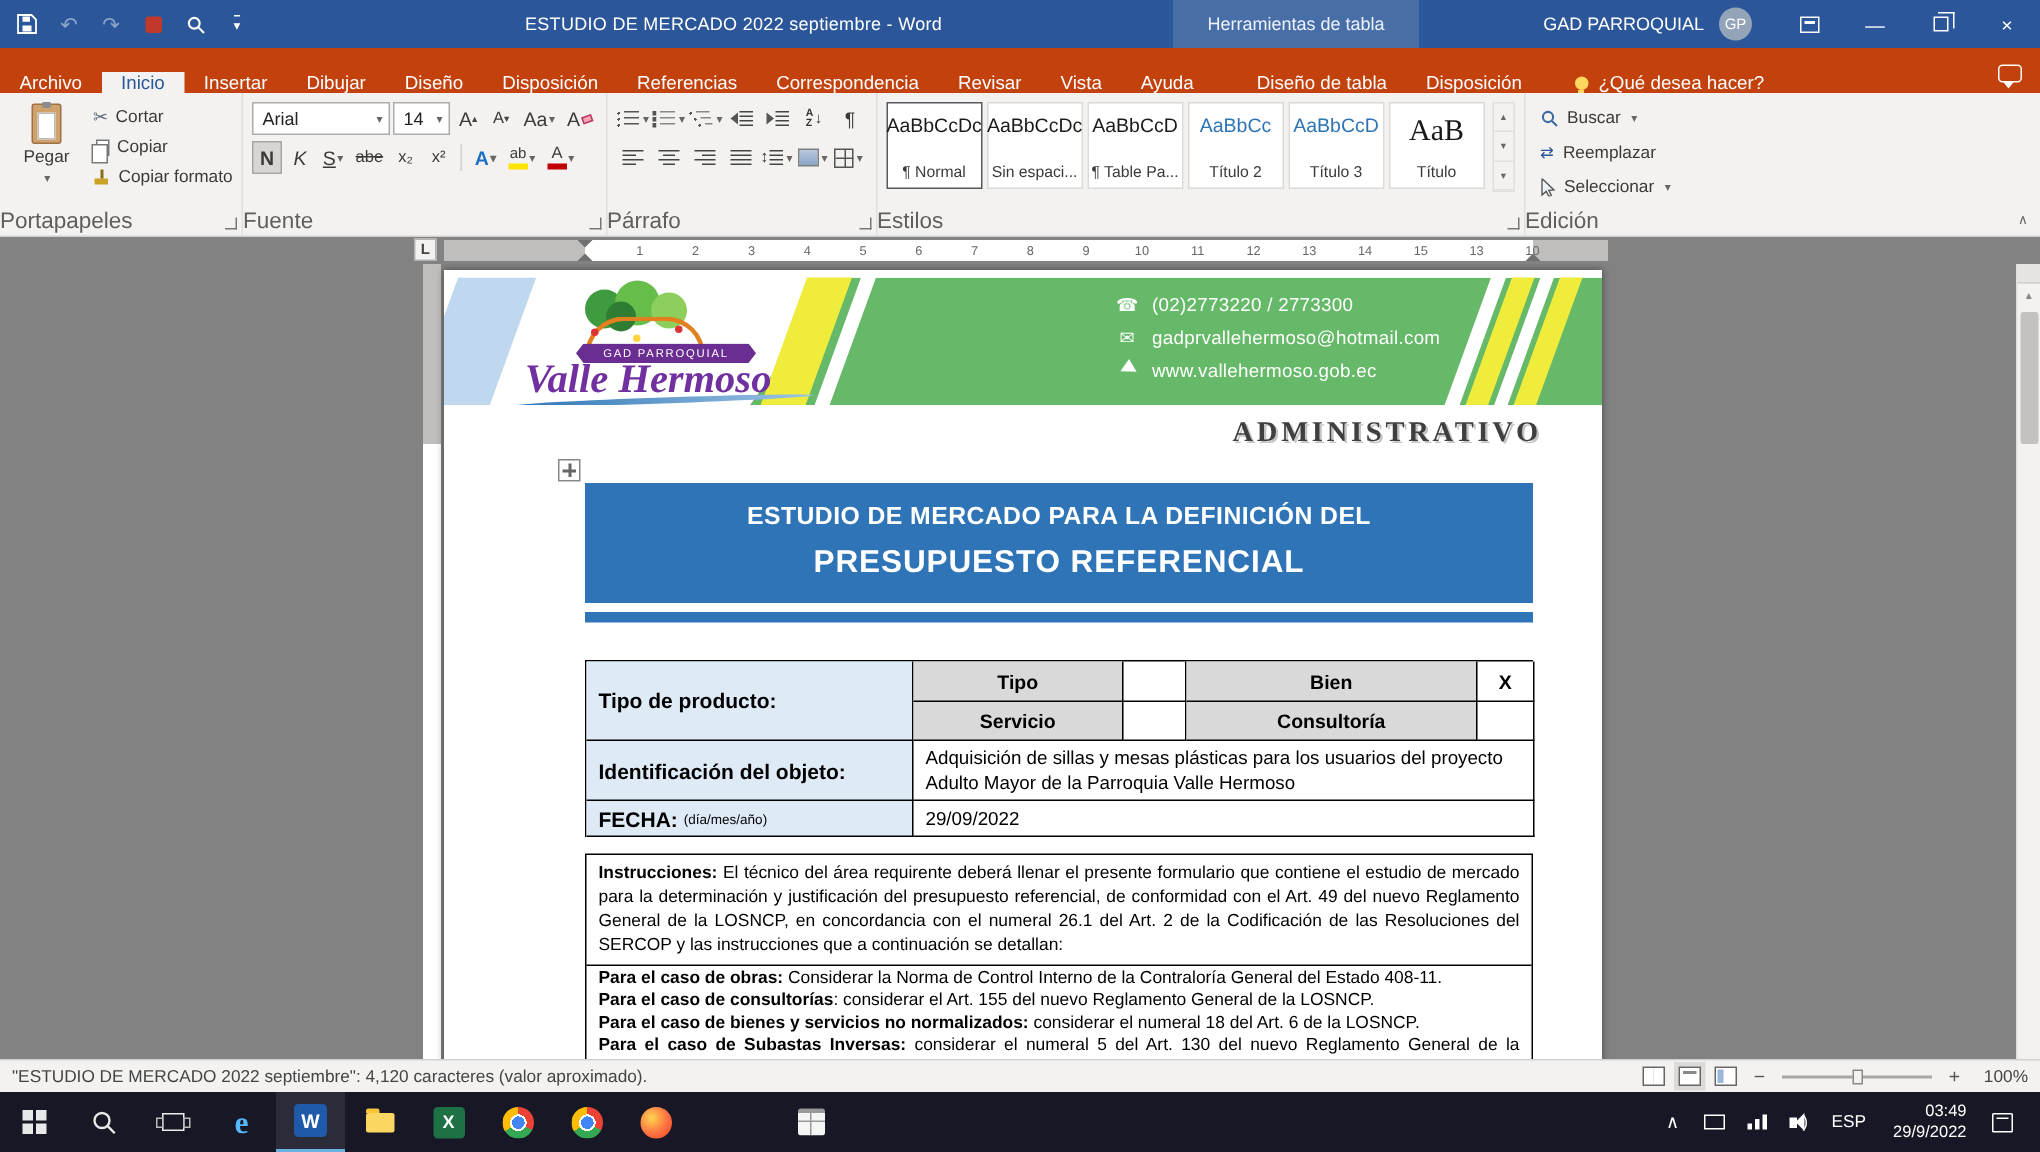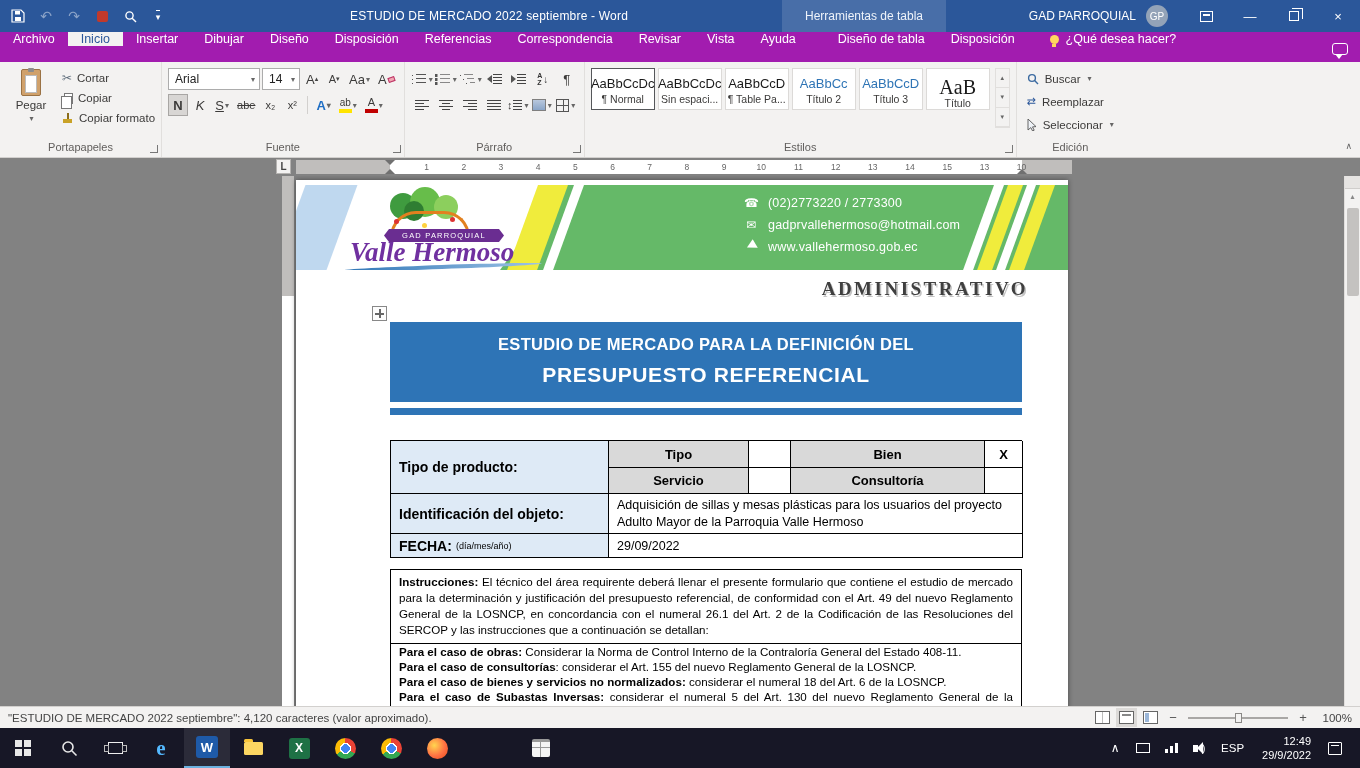--- a/index.html
+++ b/index.html
@@ -18,35 +18,35 @@
 .tb-right{margin-left:auto;display:flex;align-items:center;height:100%}
 .user-name{margin-right:10px}
 .avatar{width:22px;height:22px;border-radius:50%;background:#93a3b8;color:#fff;font-size:10px;display:flex;align-items:center;justify-content:center;margin-right:16px}
 .winbtn{width:44px;height:32px;display:flex;align-items:center;justify-content:center;font-size:13px}
 .rdo{width:13px;height:11px;border:1px solid #fff;position:relative}
 .rdo:after{content:"";position:absolute;left:2px;top:2px;right:2px;height:2px;background:#fff}
 .restore-box{width:10px;height:10px;border:1px solid #fff;position:relative}
 .restore-box:after{content:"";position:absolute;left:2px;top:-4px;width:10px;height:10px;border:1px solid #fff;border-bottom:none;border-left:none}
 
 
-.tabrow{flex:0 0 30px;background:#a21caf;display:flex;align-items:flex-start;color:#fff;position:relative}
+.tabrow{flex:0 0 30px;background:#c2410c;display:flex;align-items:flex-end;color:#fff;position:relative}
 .tab{padding:0 13px;font-size:12.5px;display:flex;align-items:center}
 .tab.active{background:#f3f2f1;color:#2b579a}
 .tab.ctx1{margin-left:16px}
 .tellme{display:flex;align-items:center;gap:7px;margin-left:22px;font-size:12.5px}
 .bulb{width:9px;height:9px;border-radius:50%;background:#ffd75e;position:relative;display:inline-block}
 .bulb:after{content:"";position:absolute;left:2.5px;bottom:-3px;width:4px;height:3px;background:#ffd75e}
 .bubble{position:absolute;right:12px;bottom:7px;width:16px;height:12px;border:1.5px solid #fff;border-radius:3px}
 .bubble:after{content:"";position:absolute;left:2px;bottom:-5px;border-left:4px solid transparent;border-right:4px solid transparent;border-top:5px solid #fff}
 
 
 .ribbon{flex:0 0 96px;background:#f3f2f1;display:flex;border-bottom:1px solid #d2d0ce;position:relative}
 .group{display:flex;flex-direction:column;border-right:1px solid #e1dfdd;position:relative}
 .gbody{flex:1;display:flex;padding:4px 6px 0}
-.glabel{height:17px;font-size:11px;color:#605e5c;text-align:center;line-height:15px}
+.glabel{height:17px;font-size:15px;color:#605e5c;line-height:15px}
 .launcher{position:absolute;right:3px;bottom:4px;width:8px;height:8px;border-right:1.4px solid #777;border-bottom:1.4px solid #777}
 .paste{width:50px;display:flex;flex-direction:column;align-items:center;gap:3px;padding-top:3px;font-size:11.5px;color:#3b3a39}
 .clipboard{width:20px;height:27px;background:#d0a16b;border:1px solid #9a7244;border-radius:2px;position:relative}
 .clipboard:before{content:"";position:absolute;left:3px;top:5px;right:3px;bottom:2px;background:#fff;border:1px solid #bbb}
 .clipboard:after{content:"";position:absolute;left:6px;top:-2px;width:6px;height:4px;background:#8c8c8c;border-radius:1px}
 .dd{font-size:8px;color:#666;margin-left:1px}
 .clip-col{display:flex;flex-direction:column;justify-content:flex-start;margin-left:6px;padding-top:2px}
 .sbtn{height:20px;display:flex;align-items:center;gap:5px;font-size:11.5px;color:#3b3a39;white-space:nowrap}
 .sicon{color:#5c6a79;font-size:12px}
 .copy-ic{width:9px;height:11px;border:1px solid #777;background:#fff;position:relative;margin-left:2px}
@@ -77,21 +77,21 @@
 .i-ul{width:16px;height:11px;background-repeat:no-repeat;display:inline-block;background-image:radial-gradient(circle,#555 40%,transparent 46%),radial-gradient(circle,#555 40%,transparent 46%),radial-gradient(circle,#555 40%,transparent 46%),linear-gradient(#555,#555),linear-gradient(#555,#555),linear-gradient(#555,#555);background-size:3px 3px,3px 3px,3px 3px,10px 1.4px,10px 1.4px,10px 1.4px;background-position:0 0,0 4px,0 8px,5px .8px,5px 4.8px,5px 8.8px}
 .i-ol{width:16px;height:11px;background-repeat:no-repeat;display:inline-block;background-image:linear-gradient(#555,#555),linear-gradient(#555,#555),linear-gradient(#555,#555),linear-gradient(#888,#888),linear-gradient(#888,#888),linear-gradient(#888,#888);background-size:2.5px 3px,2.5px 3px,2.5px 3px,10px 1.4px,10px 1.4px,10px 1.4px;background-position:0 0,0 4px,0 8px,5px .8px,5px 4.8px,5px 8.8px}
 .i-ml{width:17px;height:11px;background-repeat:no-repeat;display:inline-block;background-image:radial-gradient(circle,#555 40%,transparent 46%),radial-gradient(circle,#555 40%,transparent 46%),radial-gradient(circle,#555 40%,transparent 46%),linear-gradient(#888,#888),linear-gradient(#888,#888),linear-gradient(#888,#888);background-size:3px 3px,3px 3px,3px 3px,9px 1.4px,7px 1.4px,5px 1.4px;background-position:0 0,3px 4px,6px 8px,5px .8px,8px 4.8px,11px 8.8px}
 .tri-l{width:0;height:0;border-top:4px solid transparent;border-bottom:4px solid transparent;border-right:5px solid #555;display:inline-block}
 .tri-r{width:0;height:0;border-top:4px solid transparent;border-bottom:4px solid transparent;border-left:5px solid #555;display:inline-block}
 .az{display:inline-flex;flex-direction:column;font-size:7px;line-height:1;font-weight:700;color:#333}
 .sarr{font-size:10px;color:#333}
 .shade-ic{width:14px;height:12px;background:linear-gradient(#b9c8dd,#8aa5c8);border:1px solid #7f7f7f;display:inline-block}
 .grid-ic{width:13px;height:13px;border:1px solid #555;display:inline-block;background-image:linear-gradient(#555,#555),linear-gradient(#555,#555);background-size:13px 1px,1px 13px;background-position:0 5.5px,5.5px 0;background-repeat:no-repeat}
 .stcards{display:flex;align-items:flex-start;padding-top:2px}
-.stcard{width:64px;height:42px;background:#fff;border:1px solid #dcdad8;margin-right:3px;display:flex;flex-direction:column;align-items:center;justify-content:space-between;padding:8px 2px 4px}
+.stcard{width:64px;height:58px;background:#fff;border:1px solid #dcdad8;margin-right:3px;display:flex;flex-direction:column;align-items:center;justify-content:space-between;padding:8px 2px 4px}
 .stcard.sel{border:1px solid #55575a}
 .stprev{font-size:13px;color:#1a1a1a;line-height:1}
 .stprev.blue{color:#2e74b5}
 .stprev.big{font-size:20px;font-family:"Liberation Serif",serif}
 .stlabel{font-size:10.5px;color:#3b3a39;white-space:nowrap}
 .stscroll{width:15px;display:flex;flex-direction:column;border:1px solid #e1dfdd;margin-left:2px;height:60px}
 .stscroll span{flex:1;display:flex;align-items:center;justify-content:center;font-size:7px;color:#666;border-bottom:1px solid #e1dfdd}
 .ecol{display:flex;flex-direction:column;gap:2px;padding-top:2px}
 .ebtn{display:flex;align-items:center;gap:6px;height:21px;font-size:11.5px;color:#3b3a39;padding:0 4px;white-space:nowrap}
 .swapic{color:#2b579a;font-size:11px}
@@ -685,21 +685,21 @@
       </span>
     <span class="tr">
         <span class="net"></span>
       </span>
     <span class="tr">
         <span class="spk"></span>
         <i class="wav">)</i>
       </span>
     <span class="tr lang">ESP</span>
     <div class="clock">
-      <span>12:49</span>
+      <span>03:49</span>
       <span>29/9/2022</span>
     </div>
     <span class="tr">
         <span class="ac"></span>
       </span>
     <span class="sliver"></span>
   </div>
 </div>
 
 </body></html>

